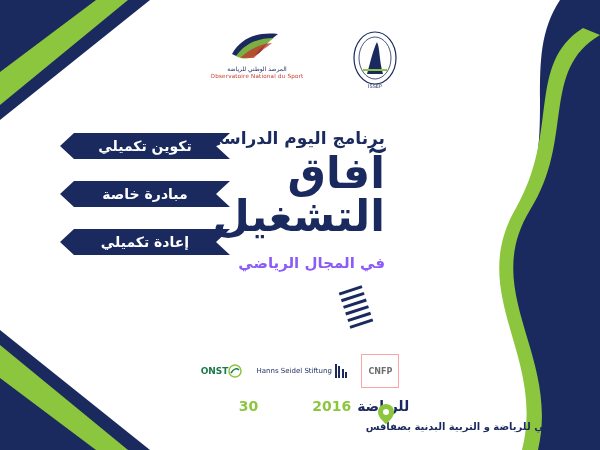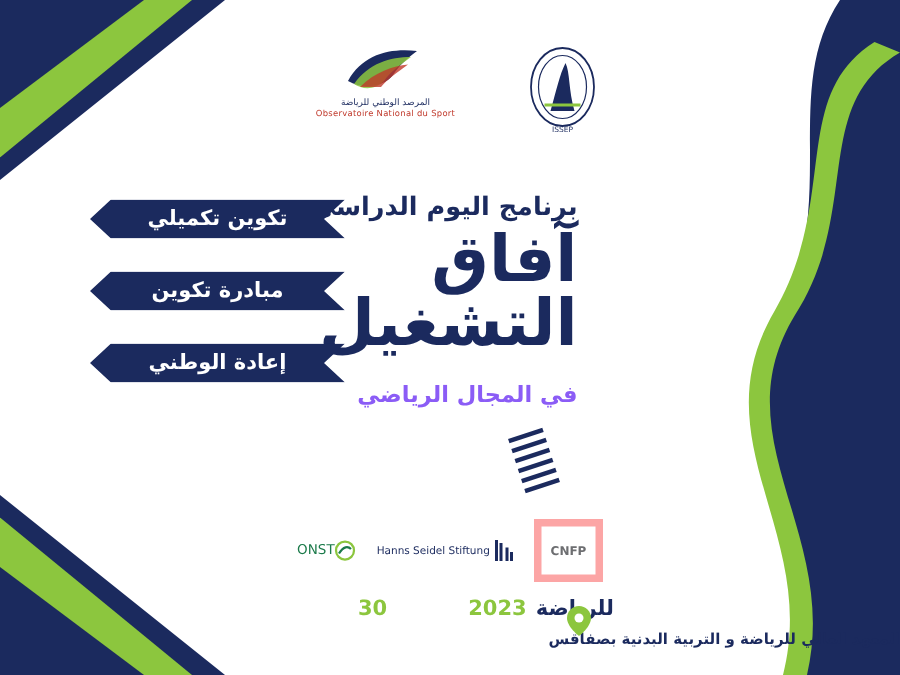--- a/index.html
+++ b/index.html
@@ -107,30 +107,30 @@
   .stripes i{display:block;width:24px;height:3px;background:#1b2a5e;}
 
   
   .partners{
     position:absolute;bottom:62px;left:0;right:0;
     display:flex;justify-content:center;align-items:center;gap:14px;
   }
   .partner-box{
     height:32px;display:flex;align-items:center;justify-content:center;
     color:#6d6e71;font-size:8px;font-weight:bold;padding:0 6px;
-    border:5px solid #fca5a5;
+    border:1px solid #fca5a5;
   }
   .partner-kas{
     color:#1b2a5e;font-size:7px;text-align:left;line-height:1.15;
     display:flex;align-items:center;gap:3px;
   }
   .kas-bars{display:flex;gap:1.5px;align-items:flex-end;height:14px;}
   .kas-bars i{width:2px;background:#1b2a5e;display:block;}
   .partner-onst{
-    color:#1b7a4a;font-size:9px;font-weight:normal;display:flex;align-items:center;gap:0;
+    color:#1b7a4a;font-size:9px;font-weight:bold;display:flex;align-items:center;gap:0;
   }
 
   
   .date-row{
     position:absolute;bottom:36px;left:0;right:0;
     display:flex;justify-content:center;align-items:center;gap:6px;
     color:#1b2a5e;font-size:14px;font-weight:bold;
   }
   .date-row .num{color:#8cc63e;margin-left:48px;}
   .venue{
@@ -184,25 +184,25 @@
     <div class="sub-bottom">في المجال الرياضي</div>
   </div>
 
   <div class="banners">
     <div class="banner">
       <div class="shape"></div>
       <div class="txt">تكوين تكميلي</div>
     </div>
     <div class="banner">
       <div class="shape"></div>
-      <div class="txt">مبادرة تكوين</div>
+      <div class="txt">مبادرة خاصة</div>
     </div>
     <div class="banner">
       <div class="shape"></div>
-      <div class="txt">إعادة الوطني</div>
+      <div class="txt">إعادة تكميلي</div>
     </div>
   </div>
 
   <div class="stripes">
     <i></i>
       <i></i>
       <i></i>
       <i></i>
       <i></i>
       <i></i>
@@ -223,21 +223,21 @@
       <svg width="14" height="14" viewBox="0 0 14 14">
         <circle cx="7" cy="7" r="6" fill="none" stroke="#8cc63e" stroke-width="1.5"></circle>
         <path d="M3 9 C6 4 9 4 11 6" stroke="#1b7a4a" stroke-width="1.5" fill="none"></path>
       </svg>
       <span>ONST</span>
     </div>
   </div>
 
   <div class="date-row">
     <span>للرياضة</span>
-    <span class="num">2023</span>
+    <span class="num">2016</span>
     <span class="num">30</span>
   </div>
 
   <div class="venue">المعهد العالي للرياضة و التربية البدنية بصفاقس</div>
   <div class="pin">
     <svg width="16" height="20" viewBox="0 0 16 20">
       <path d="M8 0 C12.4 0 16 3.6 16 8 C16 14 8 20 8 20 C8 20 0 14 0 8 C0 3.6 3.6 0 8 0 Z" fill="#8cc63e"></path>
       <circle cx="8" cy="8" r="3" fill="#ffffff"></circle>
     </svg>
   </div>

